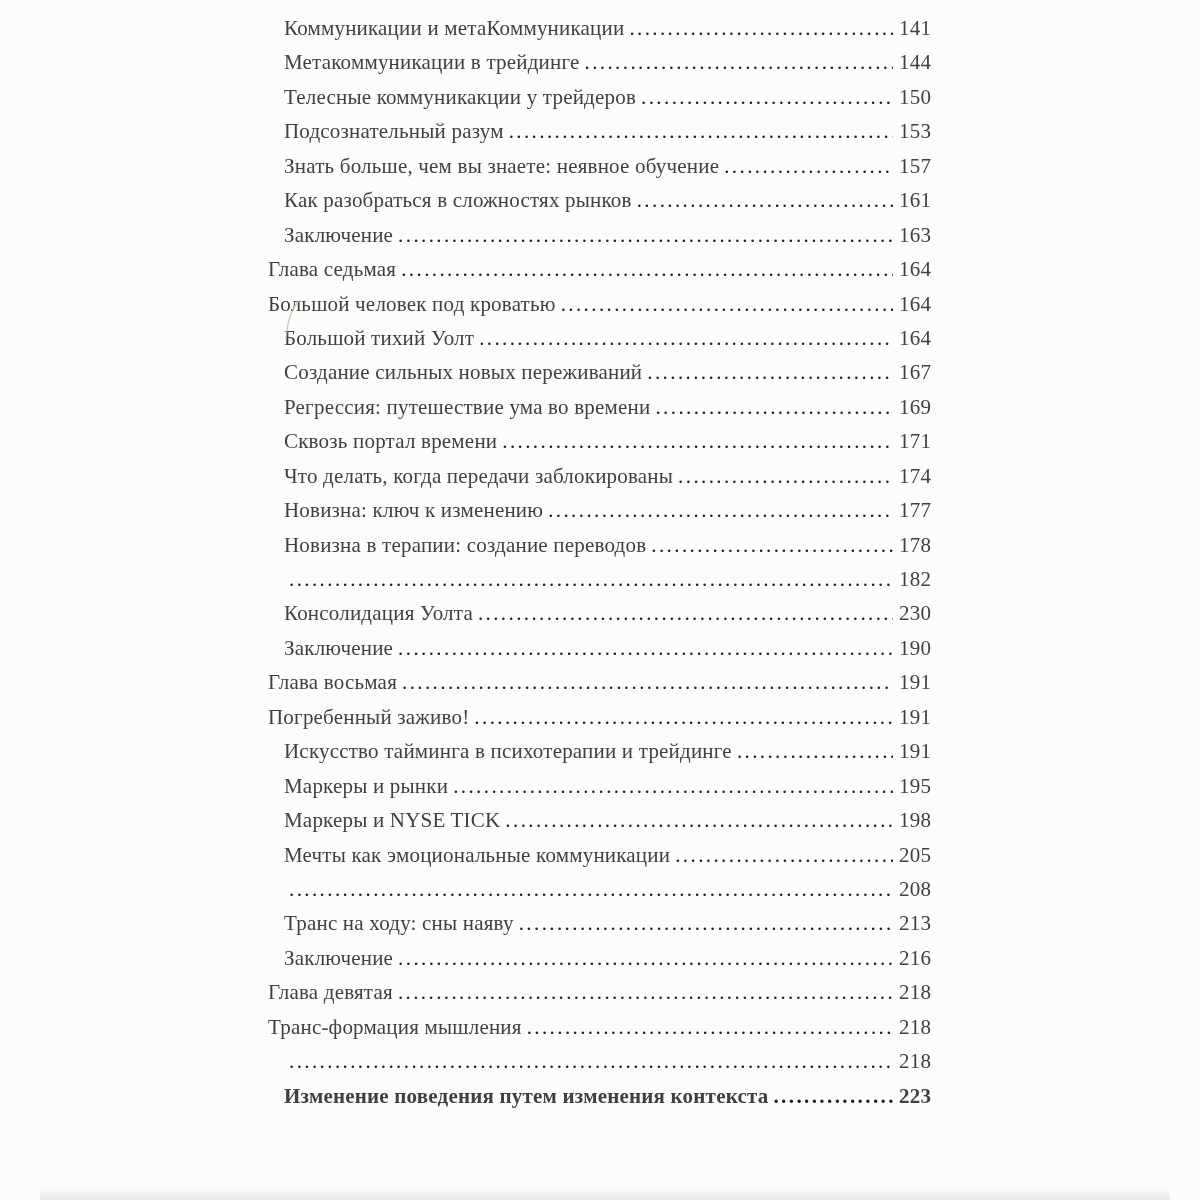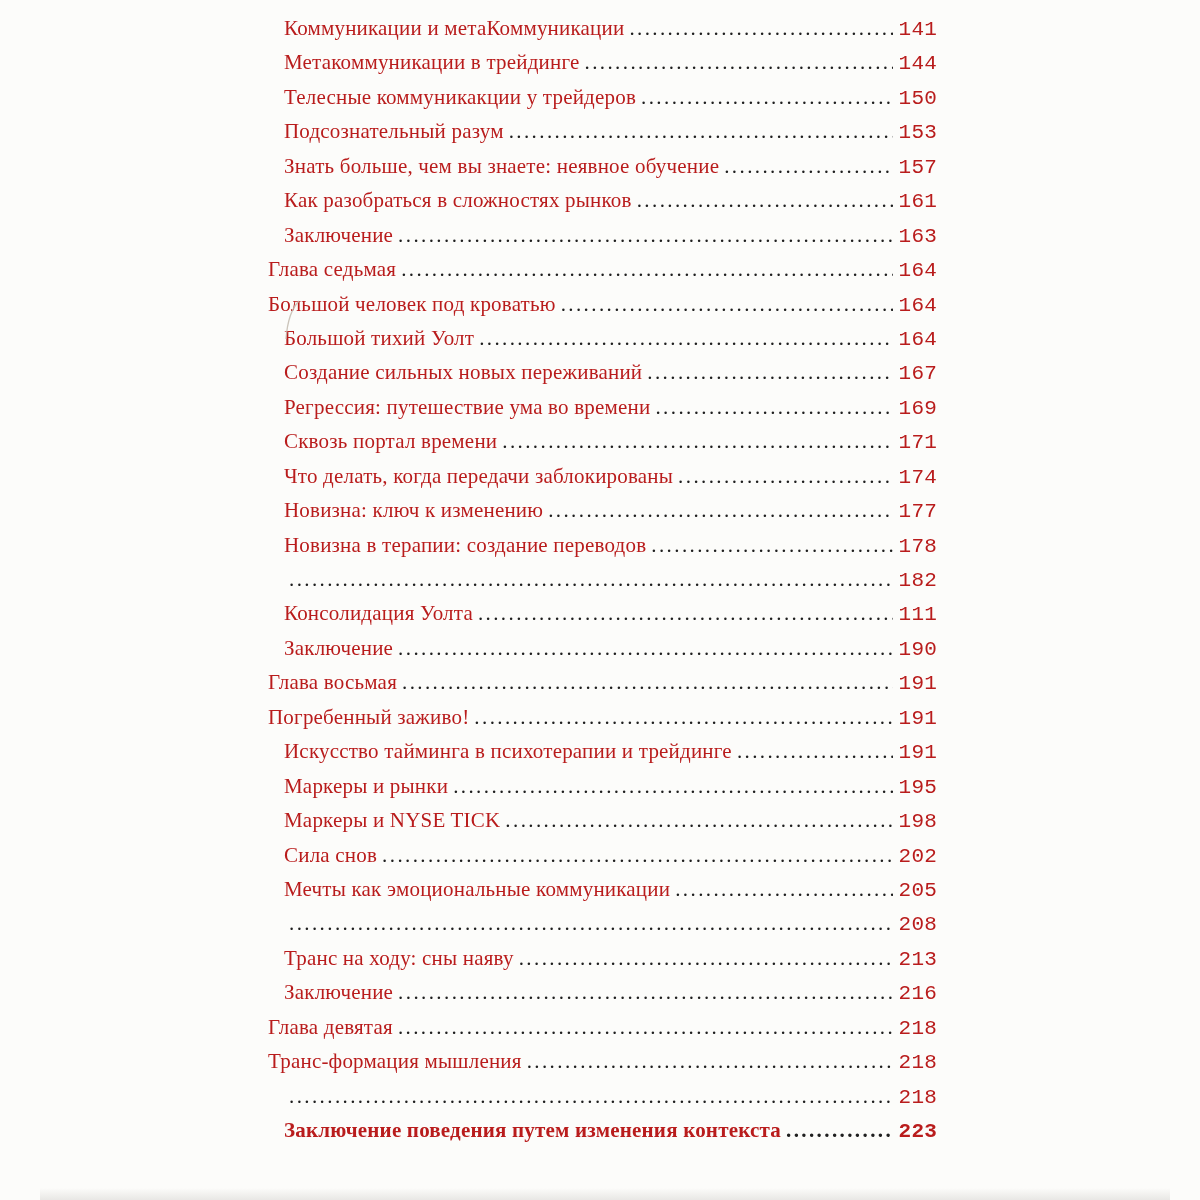--- a/index.html
+++ b/index.html
@@ -44,42 +44,41 @@
     color: #1f1f1f;
   }
   .toc-leader::after {
     content: "....................................................................................................................................................................";
   }
   .toc-page {
     flex: 0 0 auto;
     min-width: 38px;
     text-align: left;
     padding-left: 3px;
-    font-family: Liberation Mono, monospace;
   }
   .scan-artifact {
     position: absolute;
     left: 281px;
     top: 299px;
     pointer-events: none;
   }
   .scan-shadow-bottom {
     position: absolute;
     left: 40px;
     right: 30px;
     bottom: 0;
     height: 12px;
     background: linear-gradient(to bottom, rgba(110,105,98,0), rgba(110,105,98,0.14));
     pointer-events: none;
   }
 </style>
 </head>
 <body style="background: rgb(252, 252, 250);">
 
-<div class="page" style="color: #b91c1c;">
+<div class="page" style="color: #404040;">
   <div id="toc-list">
       <div class="toc-row level-2">
     <span class="toc-title">Коммуникации и метаКоммуникации</span>
     <span class="toc-leader"></span>
     <span class="toc-page">141</span>
   </div>
       <div class="toc-row level-2">
     <span class="toc-title">Метакоммуникации в трейдинге</span>
     <span class="toc-leader"></span>
     <span class="toc-page">144</span>
@@ -154,21 +153,21 @@
     <span class="toc-leader"></span>
     <span class="toc-page">178</span>
   </div>
       <div class="toc-row level-2">
     <span class="toc-leader"></span>
     <span class="toc-page">182</span>
   </div>
       <div class="toc-row level-2">
     <span class="toc-title">Консолидация Уолта</span>
     <span class="toc-leader"></span>
-    <span class="toc-page">111</span>
+    <span class="toc-page">230</span>
   </div>
       <div class="toc-row level-2">
     <span class="toc-title">Заключение</span>
     <span class="toc-leader"></span>
     <span class="toc-page">190</span>
   </div>
       <div class="toc-row level-1">
     <span class="toc-title">Глава восьмая</span>
     <span class="toc-leader"></span>
     <span class="toc-page">191</span>
@@ -187,25 +186,20 @@
     <span class="toc-title">Маркеры и рынки</span>
     <span class="toc-leader"></span>
     <span class="toc-page">195</span>
   </div>
       <div class="toc-row level-2">
     <span class="toc-title">Маркеры и NYSE TICK</span>
     <span class="toc-leader"></span>
     <span class="toc-page">198</span>
   </div>
       <div class="toc-row level-2">
-    <span class="toc-title">Сила снов</span>
-    <span class="toc-leader"></span>
-    <span class="toc-page">202</span>
-  </div>
-      <div class="toc-row level-2">
     <span class="toc-title">Мечты как эмоциональные коммуникации</span>
     <span class="toc-leader"></span>
     <span class="toc-page">205</span>
   </div>
       <div class="toc-row level-2">
     <span class="toc-leader"></span>
     <span class="toc-page">208</span>
   </div>
       <div class="toc-row level-2">
     <span class="toc-title">Транс на ходу: сны наяву</span>
@@ -225,21 +219,21 @@
       <div class="toc-row level-1">
     <span class="toc-title">Транс-формация мышления</span>
     <span class="toc-leader"></span>
     <span class="toc-page">218</span>
   </div>
       <div class="toc-row level-2">
     <span class="toc-leader"></span>
     <span class="toc-page">218</span>
   </div>
       <div class="toc-row level-2">
-    <span class="toc-title">Заключение поведения путем изменения контекста</span>
+    <span class="toc-title">Изменение поведения путем изменения контекста</span>
     <span class="toc-leader"></span>
     <span class="toc-page">223</span>
   </div>
     </div>
 </div>
 
 <svg class="scan-artifact" width="34" height="44" viewBox="0 0 34 44" aria-hidden="true">
   <path d="M 18 2 Q 7 13 5 40" fill="none" stroke="#c2baae" stroke-width="1.3" opacity="0.85"></path>
 </svg>
 

